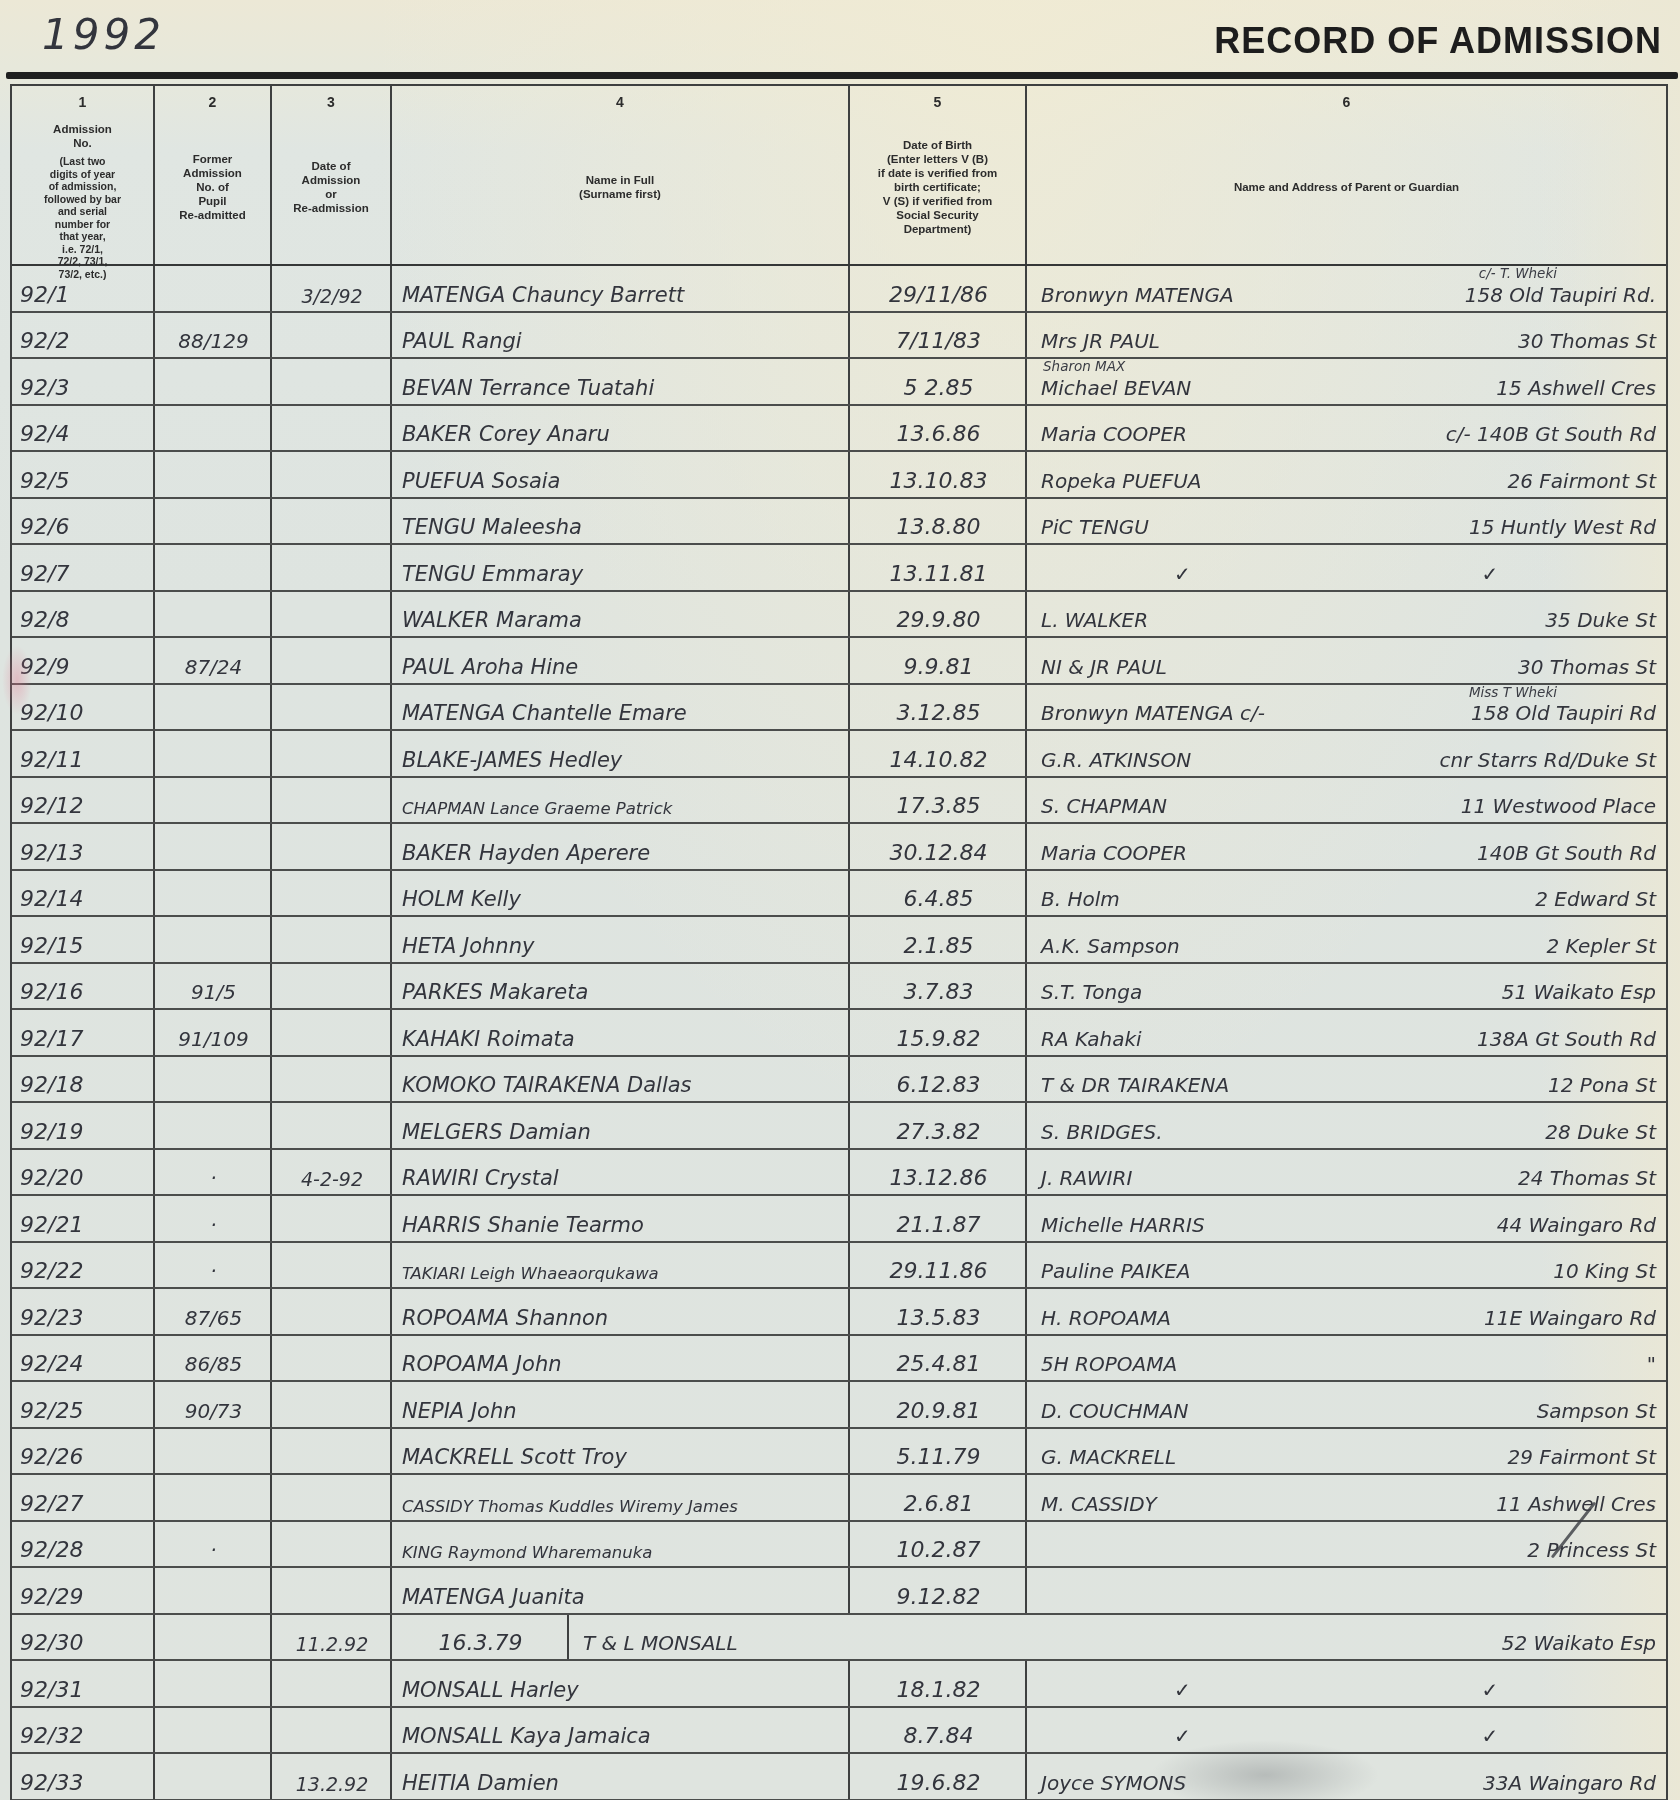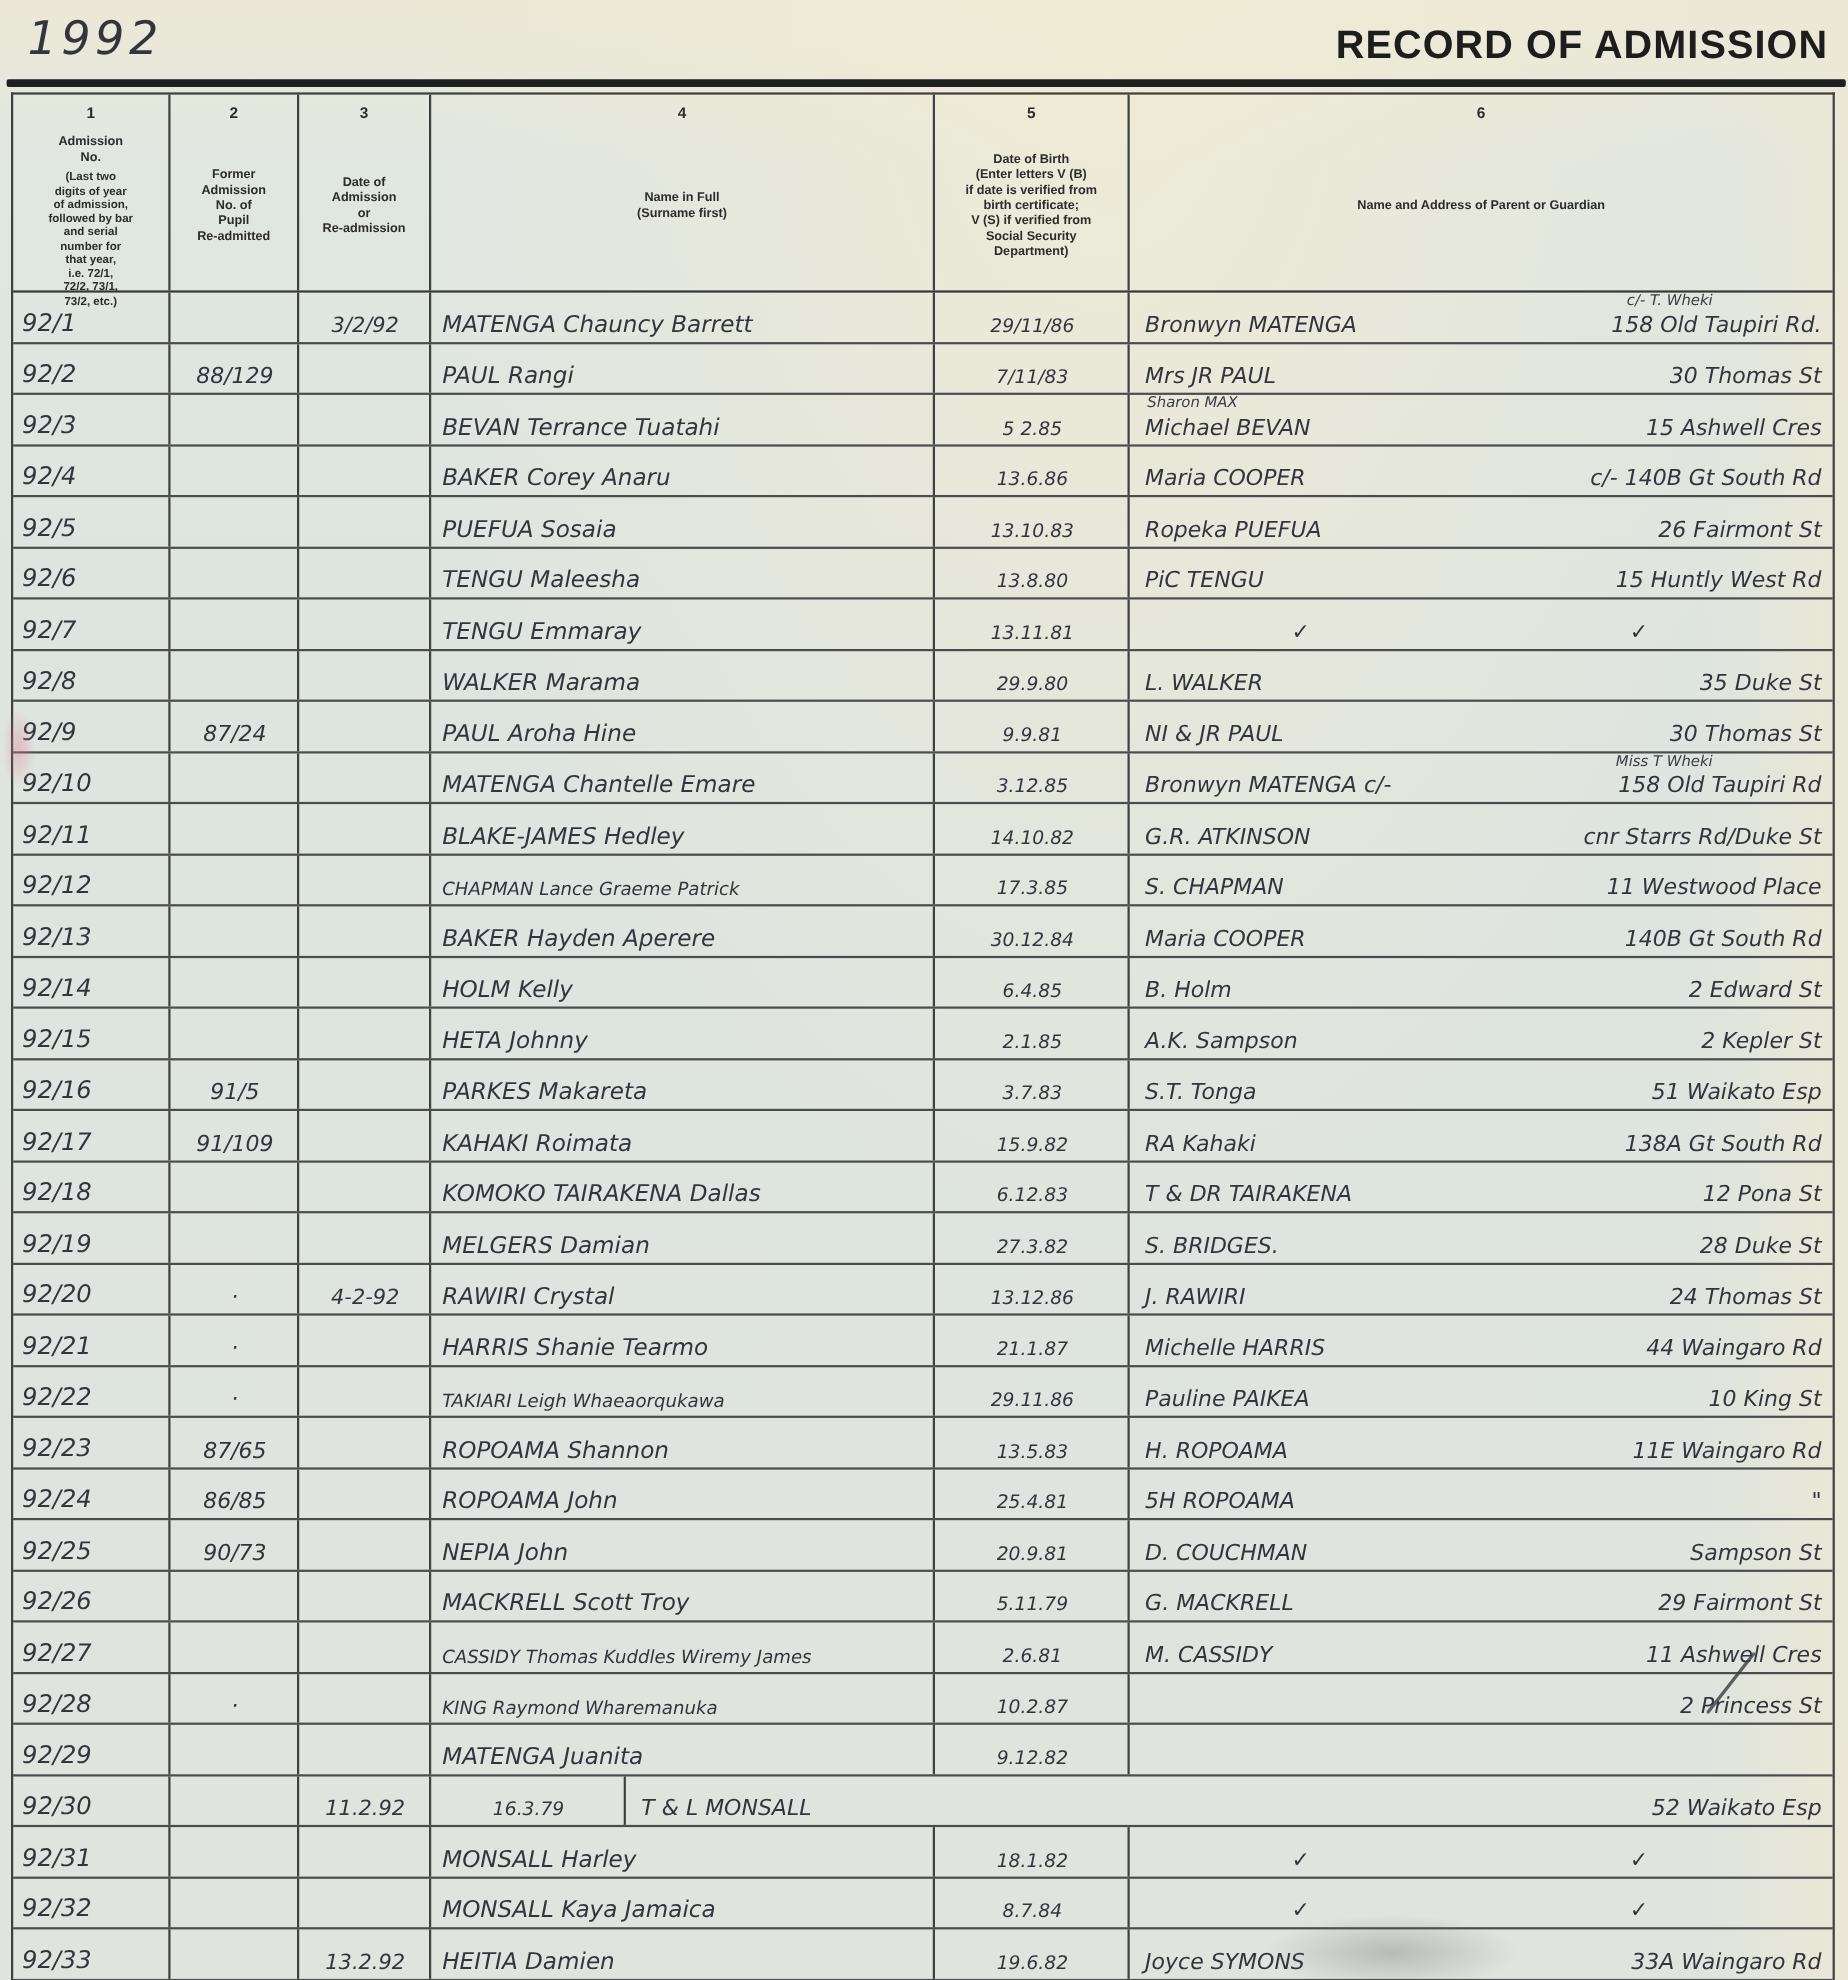--- a/index.html
+++ b/index.html
@@ -4,21 +4,21 @@
 <style>
   html,body{margin:0;padding:0;}
   .page{position:relative;width:1680px;height:1800px;overflow:hidden;
     font-family:"Liberation Sans", sans-serif;
     background:
       linear-gradient(270deg, rgba(236,232,212,.85) 0px, rgba(236,232,212,0) 140px),
       radial-gradient(ellipse at 60% 0%, rgba(240,235,212,.9), rgba(240,235,212,0) 45%),
       linear-gradient(180deg,#ece8d6 0px,#e6e8dc 80px,#e0e6e2 150px,#dee4e0 600px,#dfe4df 100%);
   }
   
-  .year{position:absolute;left:25px;top:10px;font-family:"DejaVu Sans",sans-serif;
+  .year{position:absolute;left:42px;top:10px;font-family:"DejaVu Sans",sans-serif;
     font-style:italic;font-size:42px;letter-spacing:4px;color:#2f3138;}
   .title{position:absolute;right:18px;top:20px;font-weight:700;font-size:36px;
     letter-spacing:1px;color:#1d1d1d;}
   .rule{position:absolute;left:6px;right:2px;top:72px;height:7px;background:#1f2020;
     border-radius:2px;}
   
   .table{position:absolute;left:10px;top:84px;width:1658px;height:1716px;
     border-left:2px solid #3e4040;border-right:2px solid #3e4040;border-top:2px solid #3e4040;
     box-sizing:border-box;}
   .thead{display:flex;height:178px;border-bottom:2px solid #353737;}
@@ -36,21 +36,21 @@
   .th.c1{justify-content:flex-start;padding-top:36px;}
   
   .hw{font-family:"DejaVu Sans",sans-serif;font-style:italic;color:#33353d;}
   .td{display:flex;align-items:flex-end;padding:0 4px 4px 6px;overflow:visible;
     white-space:nowrap;}
   .td.c1{font-size:22px;padding-left:8px;}
   .td.c2{font-size:20px;justify-content:center;}
   .td.c3{font-size:19px;justify-content:center;}
   .td.c4{font-size:21px;padding-left:10px;}
   .td.c4.small{font-size:16.5px;}
-  .td.c5{font-size:17px;justify-content:center;text-align:center;}
+  .td.c5{font-size:22px;justify-content:center;text-align:center;}
   .td.c6{font-size:20px;position:relative;padding-left:14px;padding-right:10px;}
   .pname{flex:0 0 46%;overflow:visible;}
   .addr{flex:1;overflow:visible;text-align:right;}
   .check{text-align:center;}
   .pnote{position:absolute;display:none;font-size:13.5px;line-height:13px;top:1px;
     font-family:"DejaVu Sans",sans-serif;font-style:italic;color:#3a3c44;}
   .pnote.note-left{display:block;left:16px;}
   .pnote.note-right{display:block;right:109px;}
   
   .smudge{position:absolute;left:2px;top:645px;width:30px;height:70px;

